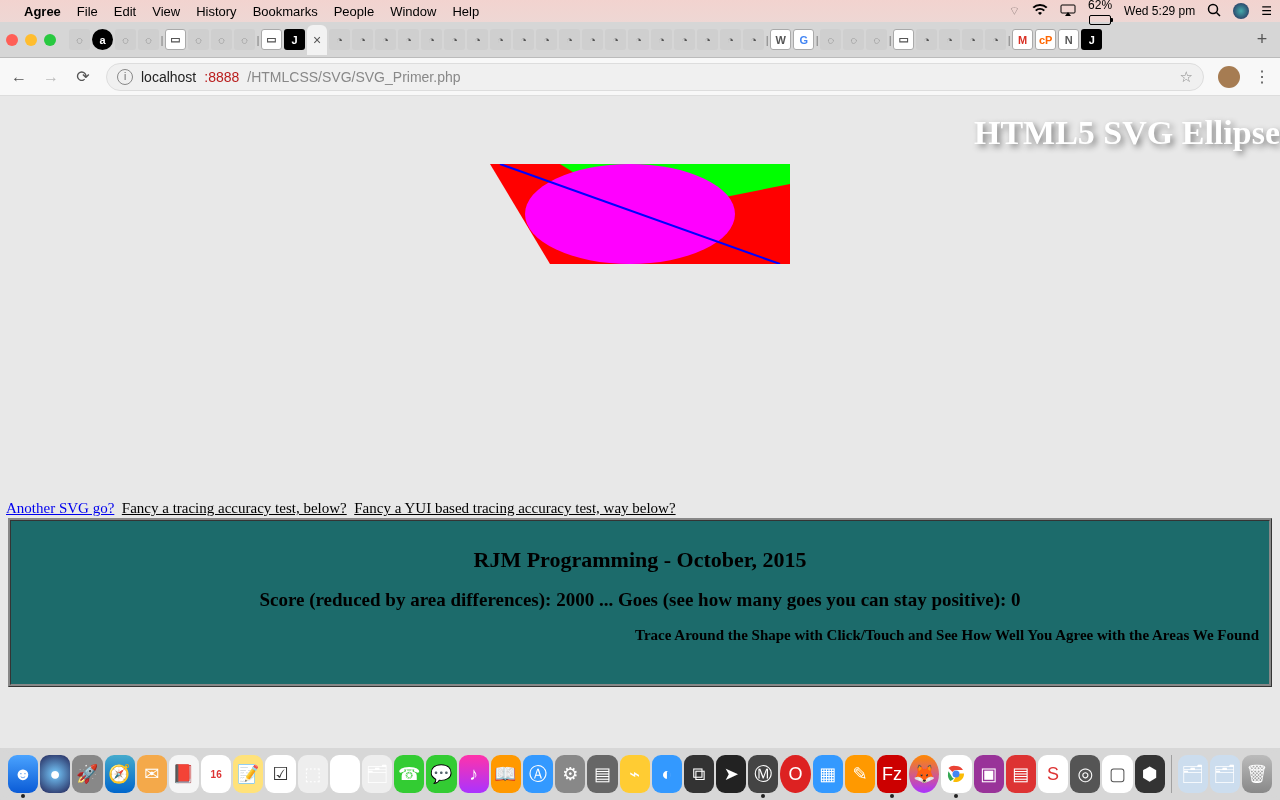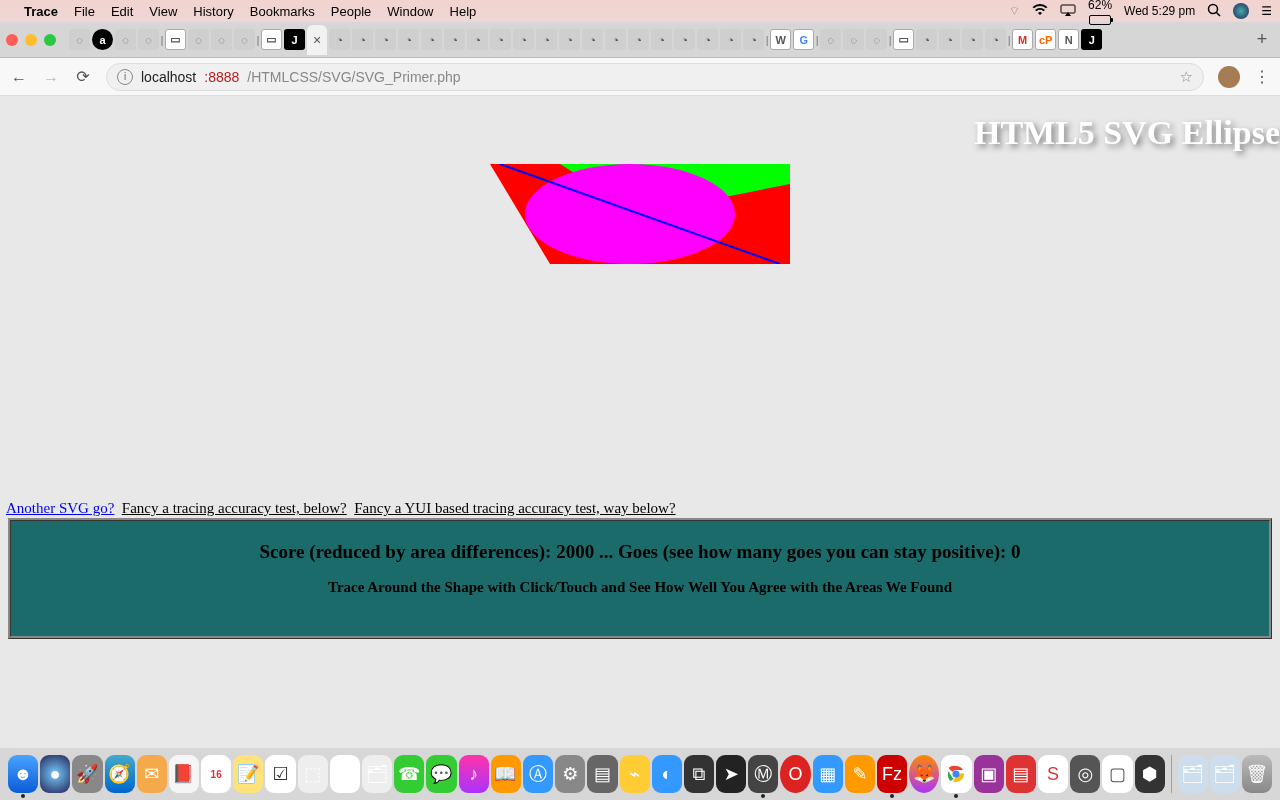--- a/index.html
+++ b/index.html
@@ -114,21 +114,21 @@
     font-family:"Times New Roman",serif;
     padding:20px 10px 40px;
   }
   .game-panel h1{
     font-size:34px;color:#fff;font-weight:700;
     text-shadow:3px 3px 6px rgba(0,0,0,0.55);
     margin-bottom:14px;
   }
   .game-panel h3{color:#000;font-size:22px;font-weight:700;margin:6px 0 16px;}
   .game-panel .scoreline{color:#000;font-weight:700;font-size:19px;margin-bottom:16px;}
-  .game-panel .instr{color:#000;font-weight:700;font-size:15px;}
+  .game-panel .instr{color:#000;font-weight:700;font-size:15px;text-align:right;}
 
   
   .dock {
     height:52px;
     background:rgba(210,210,210,0.8);
     backdrop-filter:blur(6px);
     display:flex;align-items:center;justify-content:center;gap:2px;
     padding:0 8px;
   }
   .dock .app{
@@ -139,21 +139,21 @@
   .dock .app.has-dot::after{content:"";position:absolute;bottom:-5px;left:50%;transform:translateX(-50%);width:4px;height:4px;background:#222;border-radius:50%;}
   .dock .divider{width:1px;height:38px;background:rgba(0,0,0,0.25);margin:0 4px;}
   .trash{background:linear-gradient(#bbb,#888);}
 </style>
 </head>
 <body>
 
 <div class="menubar">
   <div class="menubar-left">
     <span class="apple"></span>
-    <span class="appname">Trace</span>
+    <span class="appname">Agree</span>
     <span>File</span>
     <span>Edit</span>
     <span>View</span>
     <span>History</span>
     <span>Bookmarks</span>
     <span>People</span>
     <span>Window</span>
     <span>Help</span>
   </div>
   <div class="menubar-right">
@@ -273,20 +273,21 @@
     <line x1="10" y1="0" x2="290" y2="100" stroke="blue" stroke-width="2"></line>
   </svg>
 
   <div class="links-row">
     <a href="#">Another SVG go?</a>&nbsp;
     <span>Fancy a tracing accuracy test, below?</span>&nbsp;
     <span>Fancy a YUI based tracing accuracy test, way below?</span>
   </div>
 
   <div class="game-panel">
+    <h3>RJM Programming - October, 2015</h3>
     <div class="scoreline">Score (reduced by area differences): 2000 ... Goes (see how many goes you can stay positive): 0</div>
     <div class="instr">Trace Around the Shape with Click/Touch and See How Well You Agree with the Areas We Found</div>
   </div>
 </div>
 
 <div class="dock">
   <div class="app has-dot" style="background:linear-gradient(#4aa3ff,#0a5bd6);">☻</div>
   <div class="app" style="background:radial-gradient(circle,#7cf,#225);">●</div>
   <div class="app" style="background:#888;">🚀</div>
   <div class="app" style="background:linear-gradient(#4ac,#06c);">🧭</div>

